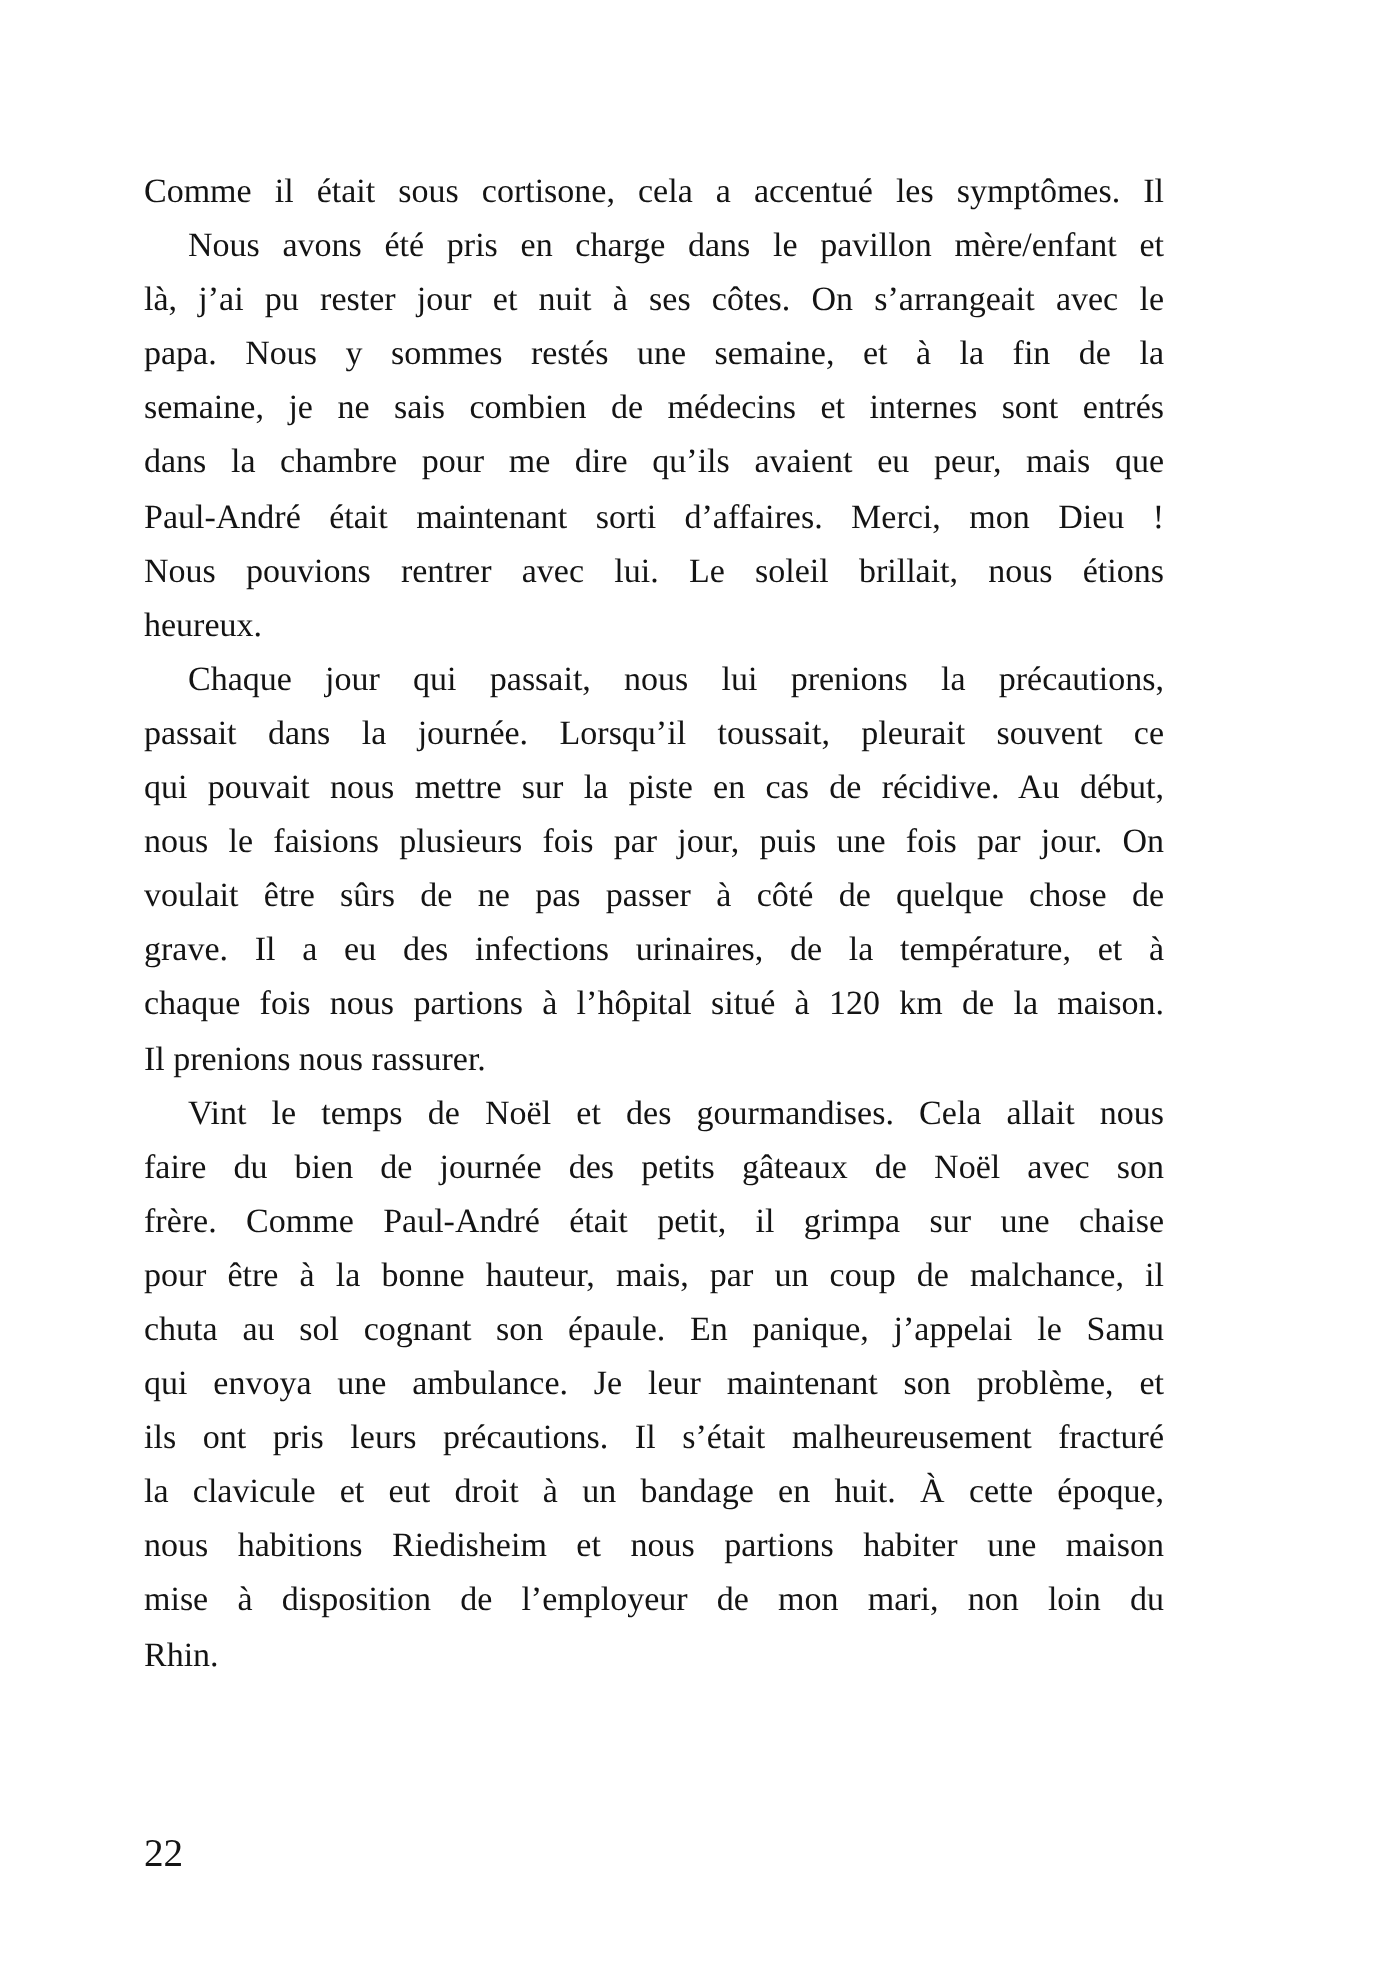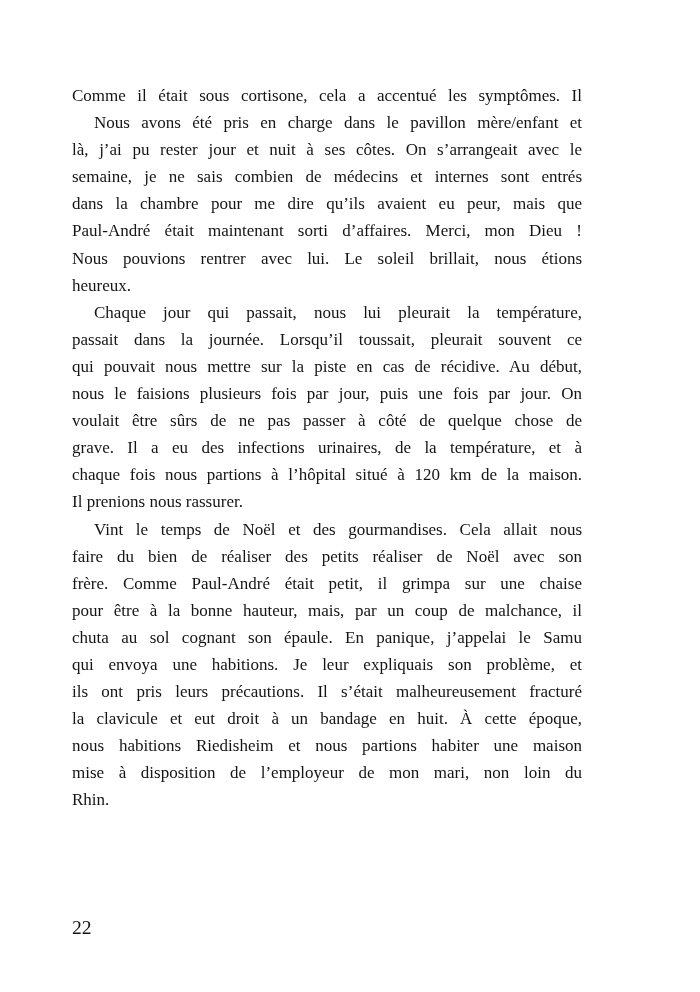--- a/index.html
+++ b/index.html
@@ -49,45 +49,46 @@
 
 <div class="page">
 
   <div>
     <span class="line">Comme il était sous cortisone, cela a accentué les symptômes. Il</span>
   </div>
 
   <div>
     <span class="line indent">Nous avons été pris en charge dans le pavillon mère/enfant et</span>
     <span class="line">là, j’ai pu rester jour et nuit à ses côtes. On s’arrangeait avec le</span>
+    <span class="line">papa. Nous y sommes restés une semaine, et à la fin de la</span>
     <span class="line">semaine, je ne sais combien de médecins et internes sont entrés</span>
     <span class="line">dans la chambre pour me dire qu’ils avaient eu peur, mais que</span>
     <span class="line">Paul-André était maintenant sorti d’affaires. Merci, mon Dieu !</span>
     <span class="line">Nous pouvions rentrer avec lui. Le soleil brillait, nous étions</span>
     <span class="line last">heureux.</span>
   </div>
 
   <div>
-    <span class="line indent">Chaque jour qui passait, nous lui pleurait la température,</span>
+    <span class="line indent">Chaque jour qui passait, nous lui prenions la précautions,</span>
     <span class="line">passait dans la journée. Lorsqu’il toussait, pleurait souvent ce</span>
     <span class="line">qui pouvait nous mettre sur la piste en cas de récidive. Au début,</span>
     <span class="line">nous le faisions plusieurs fois par jour, puis une fois par jour. On</span>
     <span class="line">voulait être sûrs de ne pas passer à côté de quelque chose de</span>
     <span class="line">grave. Il a eu des infections urinaires, de la température, et à</span>
     <span class="line">chaque fois nous partions à l’hôpital situé à 120 km de la maison.</span>
     <span class="line last">Il prenions nous rassurer.</span>
   </div>
 
   <div>
     <span class="line indent">Vint le temps de Noël et des gourmandises. Cela allait nous</span>
-    <span class="line">faire du bien de réaliser des petits réaliser de Noël avec son</span>
+    <span class="line">faire du bien de journée des petits gâteaux de Noël avec son</span>
     <span class="line">frère. Comme Paul-André était petit, il grimpa sur une chaise</span>
     <span class="line">pour être à la bonne hauteur, mais, par un coup de malchance, il</span>
     <span class="line">chuta au sol cognant son épaule. En panique, j’appelai le Samu</span>
-    <span class="line">qui envoya une habitions. Je leur expliquais son problème, et</span>
+    <span class="line">qui envoya une ambulance. Je leur maintenant son problème, et</span>
     <span class="line">ils ont pris leurs précautions. Il s’était malheureusement fracturé</span>
     <span class="line">la clavicule et eut droit à un bandage en huit. À cette époque,</span>
     <span class="line">nous habitions Riedisheim et nous partions habiter une maison</span>
     <span class="line">mise à disposition de l’employeur de mon mari, non loin du</span>
     <span class="line last">Rhin.</span>
   </div>
 </div>
 
 <div class="page-number">22</div>
 

